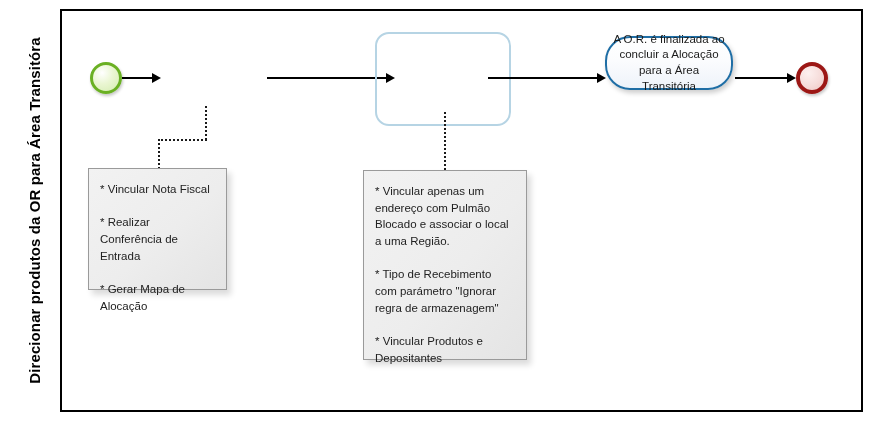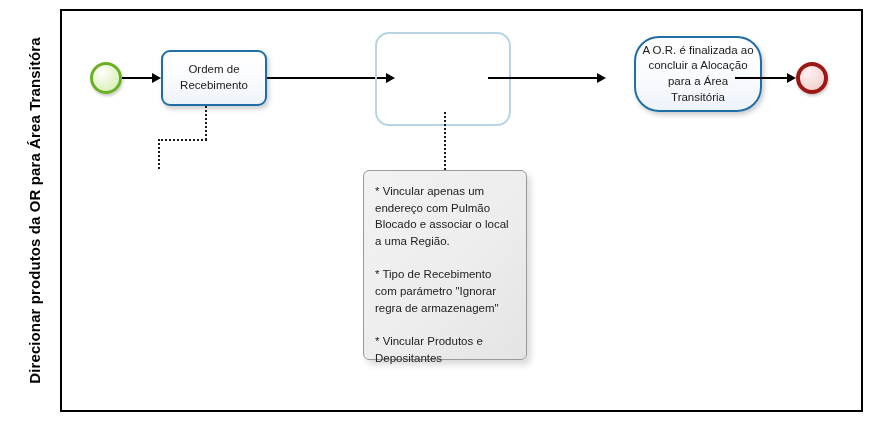--- a/index.html
+++ b/index.html
@@ -96,21 +96,21 @@
     align-items: center;
     justify-content: center;
     text-align: center;
     font-size: 11.5px;
     color: #1a1a1a;
     line-height: 1.35;
     padding: 3px 6px;
   }
   .task-1 { left: 161px; top: 50px;  width: 106px; height: 56px; }
   .task-2 { left: 396px; top: 44px;  width: 92px;  height: 68px; }
-  .task-3 { left: 634px; top: 36px;  width: 128px; height: 76px; border-radius: 25px; }
+  .task-3 { left: 605px; top: 36px;  width: 128px; height: 54px; border-radius: 25px; }
 
   
   .subprocess-frame {
     position: absolute;
     left: 375px;
     top: 32px;
     width: 136px;
     height: 94px;
     box-sizing: border-box;
     border: 2px solid #b6d4e4;
@@ -149,21 +149,21 @@
     background: linear-gradient(to bottom right, #f2f2f2 0%, #ededed 55%, #e4e4e4 100%);
     border: 1px solid #9a9a9a;
     box-shadow: 4px 5px 6px rgba(0,0,0,0.14);
     font-size: 11.5px;
     color: #222222;
     line-height: 1.45;
     padding: 12px 11px;
     white-space: pre-line;
   }
   .annotation-1 { left: 88px;  top: 168px; width: 139px; height: 122px; }
-  .annotation-2 { left: 363px; top: 170px; width: 164px; height: 190px; border-radius: 6px; }
+  .annotation-2 { left: 363px; top: 170px; width: 164px; height: 190px; }
 
   
   .assoc-v, .assoc-h {
     position: absolute;
   }
   .assoc-v {
     width: 0;
     border-left: 2px dotted #1a1a1a;
   }
   .assoc-h {
@@ -180,22 +180,20 @@
 
   <div class="lane-header">
     <div class="lane-title">Direcionar produtos da OR para Área Transitóra</div>
   </div>
 
   <div class="event event-start"></div>
 
   <div class="flow" style="left:122px; top:77px; width:30px;"></div>
   <div class="arrowhead" style="left:152px; top:73px;"></div>
 
-  <div class="task task-1">Ordem de
-Recebimento</div>
 
   <div class="flow" style="left:267px; top:77px; width:119px;"></div>
   <div class="arrowhead" style="left:386px; top:73px;"></div>
 
   <div class="subprocess-frame"></div>
 
 
   <div class="flow" style="left:488px; top:77px; width:109px;"></div>
   <div class="arrowhead" style="left:597px; top:73px;"></div>
 
@@ -203,20 +201,25 @@
 
   <div class="flow" style="left:735px; top:77px; width:52px;"></div>
   <div class="arrowhead" style="left:787px; top:73px;"></div>
 
   <div class="event event-end"></div>
 
   <div class="assoc-v" style="left:205px; top:106px; height:34px;"></div>
   <div class="assoc-h" style="left:158px; top:139px; width:49px;"></div>
   <div class="assoc-v" style="left:158px; top:139px; height:30px;"></div>
 
+  <div class="annotation annotation-1">* Vincular Nota Fiscal
+
+* Realizar Conferência de Entrada
+
+* Gerar Mapa de Alocação</div>
 
   <div class="assoc-v" style="left:444px; top:112px; height:58px;"></div>
 
   <div class="annotation annotation-2">* Vincular apenas  um endereço com Pulmão Blocado e associar o local a uma Região.
 
  * Tipo de Recebimento com parámetro "Ignorar regra de armazenagem"
 
  * Vincular Produtos e Depositantes</div>
 
 </div>

